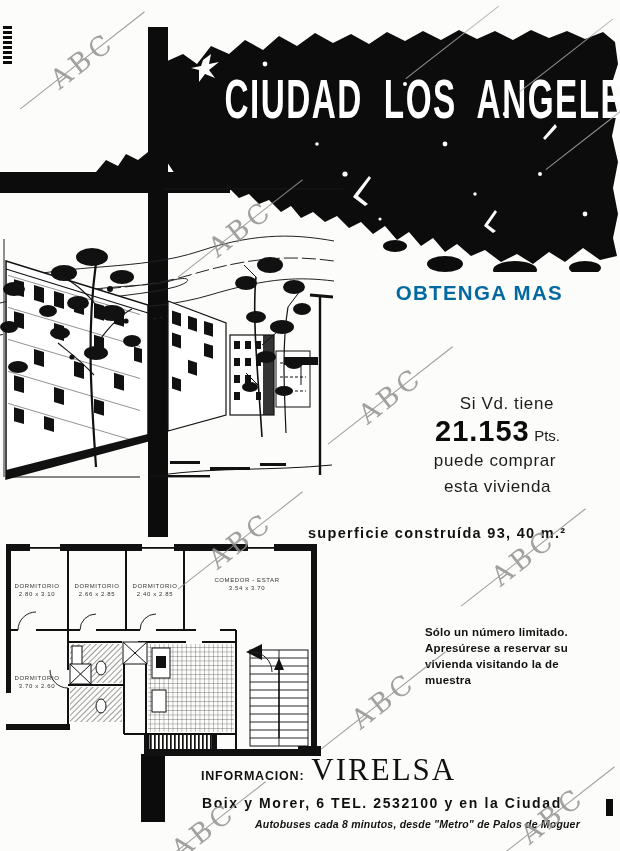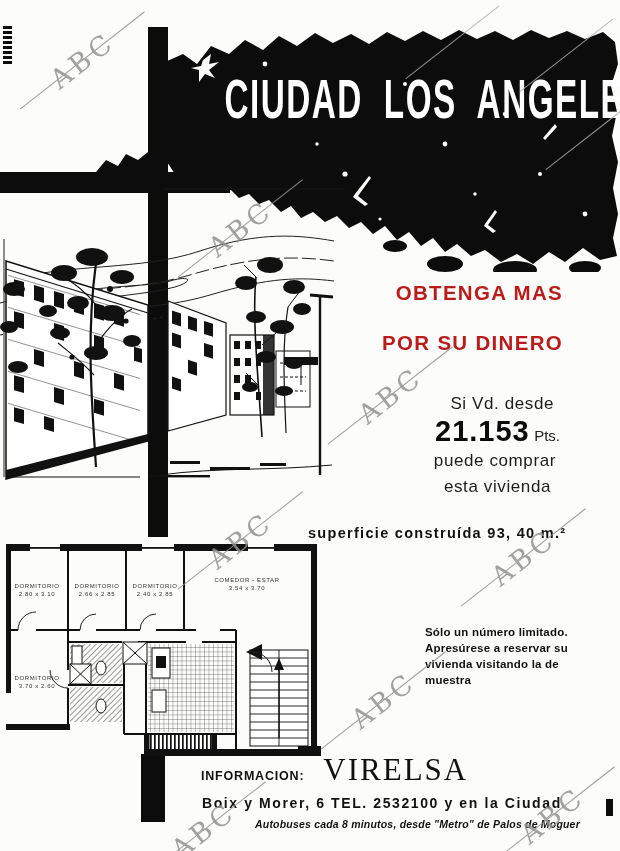--- a/index.html
+++ b/index.html
@@ -12,31 +12,31 @@
 
   
   #foliage-wrap{position:absolute;left:145px;top:24px;width:475px;height:248px;}
   #title{position:absolute;left:150px;top:74px;width:470px;text-align:center;
          color:#fff;font-weight:bold;white-space:nowrap;}
   #title span{display:inline-block;transform:scale(.74,1.22);transform-origin:center;
          font-size:45px;letter-spacing:2px;word-spacing:14px;}
 
   
   .pitch{position:absolute;right:57px;font-weight:bold;font-size:20.5px;
-         letter-spacing:1.3px;color:#b91c1c;}
+         letter-spacing:1.3px;color:#0369a1;}
   .offer{font-size:17px;color:#1c1c1c;letter-spacing:.6px;}
   #price-num{font-size:29px;font-weight:bold;letter-spacing:1px;color:#0b0b0b;}
   #price-unit{font-size:15px;color:#222;}
   #surface{position:absolute;left:308px;top:525px;font-weight:bold;font-size:14.5px;
            letter-spacing:1.3px;}
   #limited{position:absolute;left:425px;top:604px;width:154px;font-weight:bold;
            font-size:11.5px;line-height:16px;letter-spacing:.2px;margin-top:20px;}
 
   
-  #contact-row{position:absolute;left:201px;top:752px;display:flex;align-items:baseline;gap:19px;}
+  #contact-row{position:absolute;left:201px;top:752px;display:flex;align-items:baseline;gap:7px;}
   #info-label{font-weight:bold;font-size:12.5px;letter-spacing:.8px;}
   #company{font-family:"Liberation Serif",serif;font-size:31px;letter-spacing:2px;}
   #address{position:absolute;left:202px;top:795px;font-weight:bold;font-size:14px;
            letter-spacing:1.6px;white-space:nowrap;}
   #transport{position:absolute;left:255px;top:818px;font-weight:bold;font-style:italic;
              font-size:10.5px;letter-spacing:.2px;white-space:nowrap;}
 
   
   .wm{position:absolute;width:150px;height:60px;display:flex;align-items:center;
       justify-content:center;transform:rotate(-38deg);pointer-events:none;z-index:40;opacity:.85;}
@@ -231,23 +231,22 @@
       <g fill="#111">
         <rect x="170" y="236" width="30" height="3"></rect>
           <rect x="210" y="242" width="40" height="3"></rect>
         <rect x="260" y="238" width="26" height="3"></rect>
           <rect x="150" y="250" width="60" height="2.4"></rect>
       </g>
     </g>
   </svg>
 
   <div class="pitch" style="top:281px">OBTENGA MAS</div>
-  <div class="pitch" style="top:331px">POR SU DINERO</div>
-
-  <div class="abs offer" style="right:66px;top:394px">Si Vd. desde</div>
+
+  <div class="abs offer" style="right:66px;top:394px">Si Vd. tiene</div>
   <div class="abs" style="right:60px;top:415px">
     <span id="price-num">21.153</span>
     <span id="price-unit">Pts.</span>
   </div>
   <div class="abs offer" style="right:64px;top:451px">puede comprar</div>
   <div class="abs offer" style="right:69px;top:477px">esta vivienda</div>
 
   <div id="surface">superficie construída 93, 40 m.²</div>
   <div id="limited">Sólo un número limitado. Apresúrese a reservar su vivienda visitando la de muestra</div>
 

